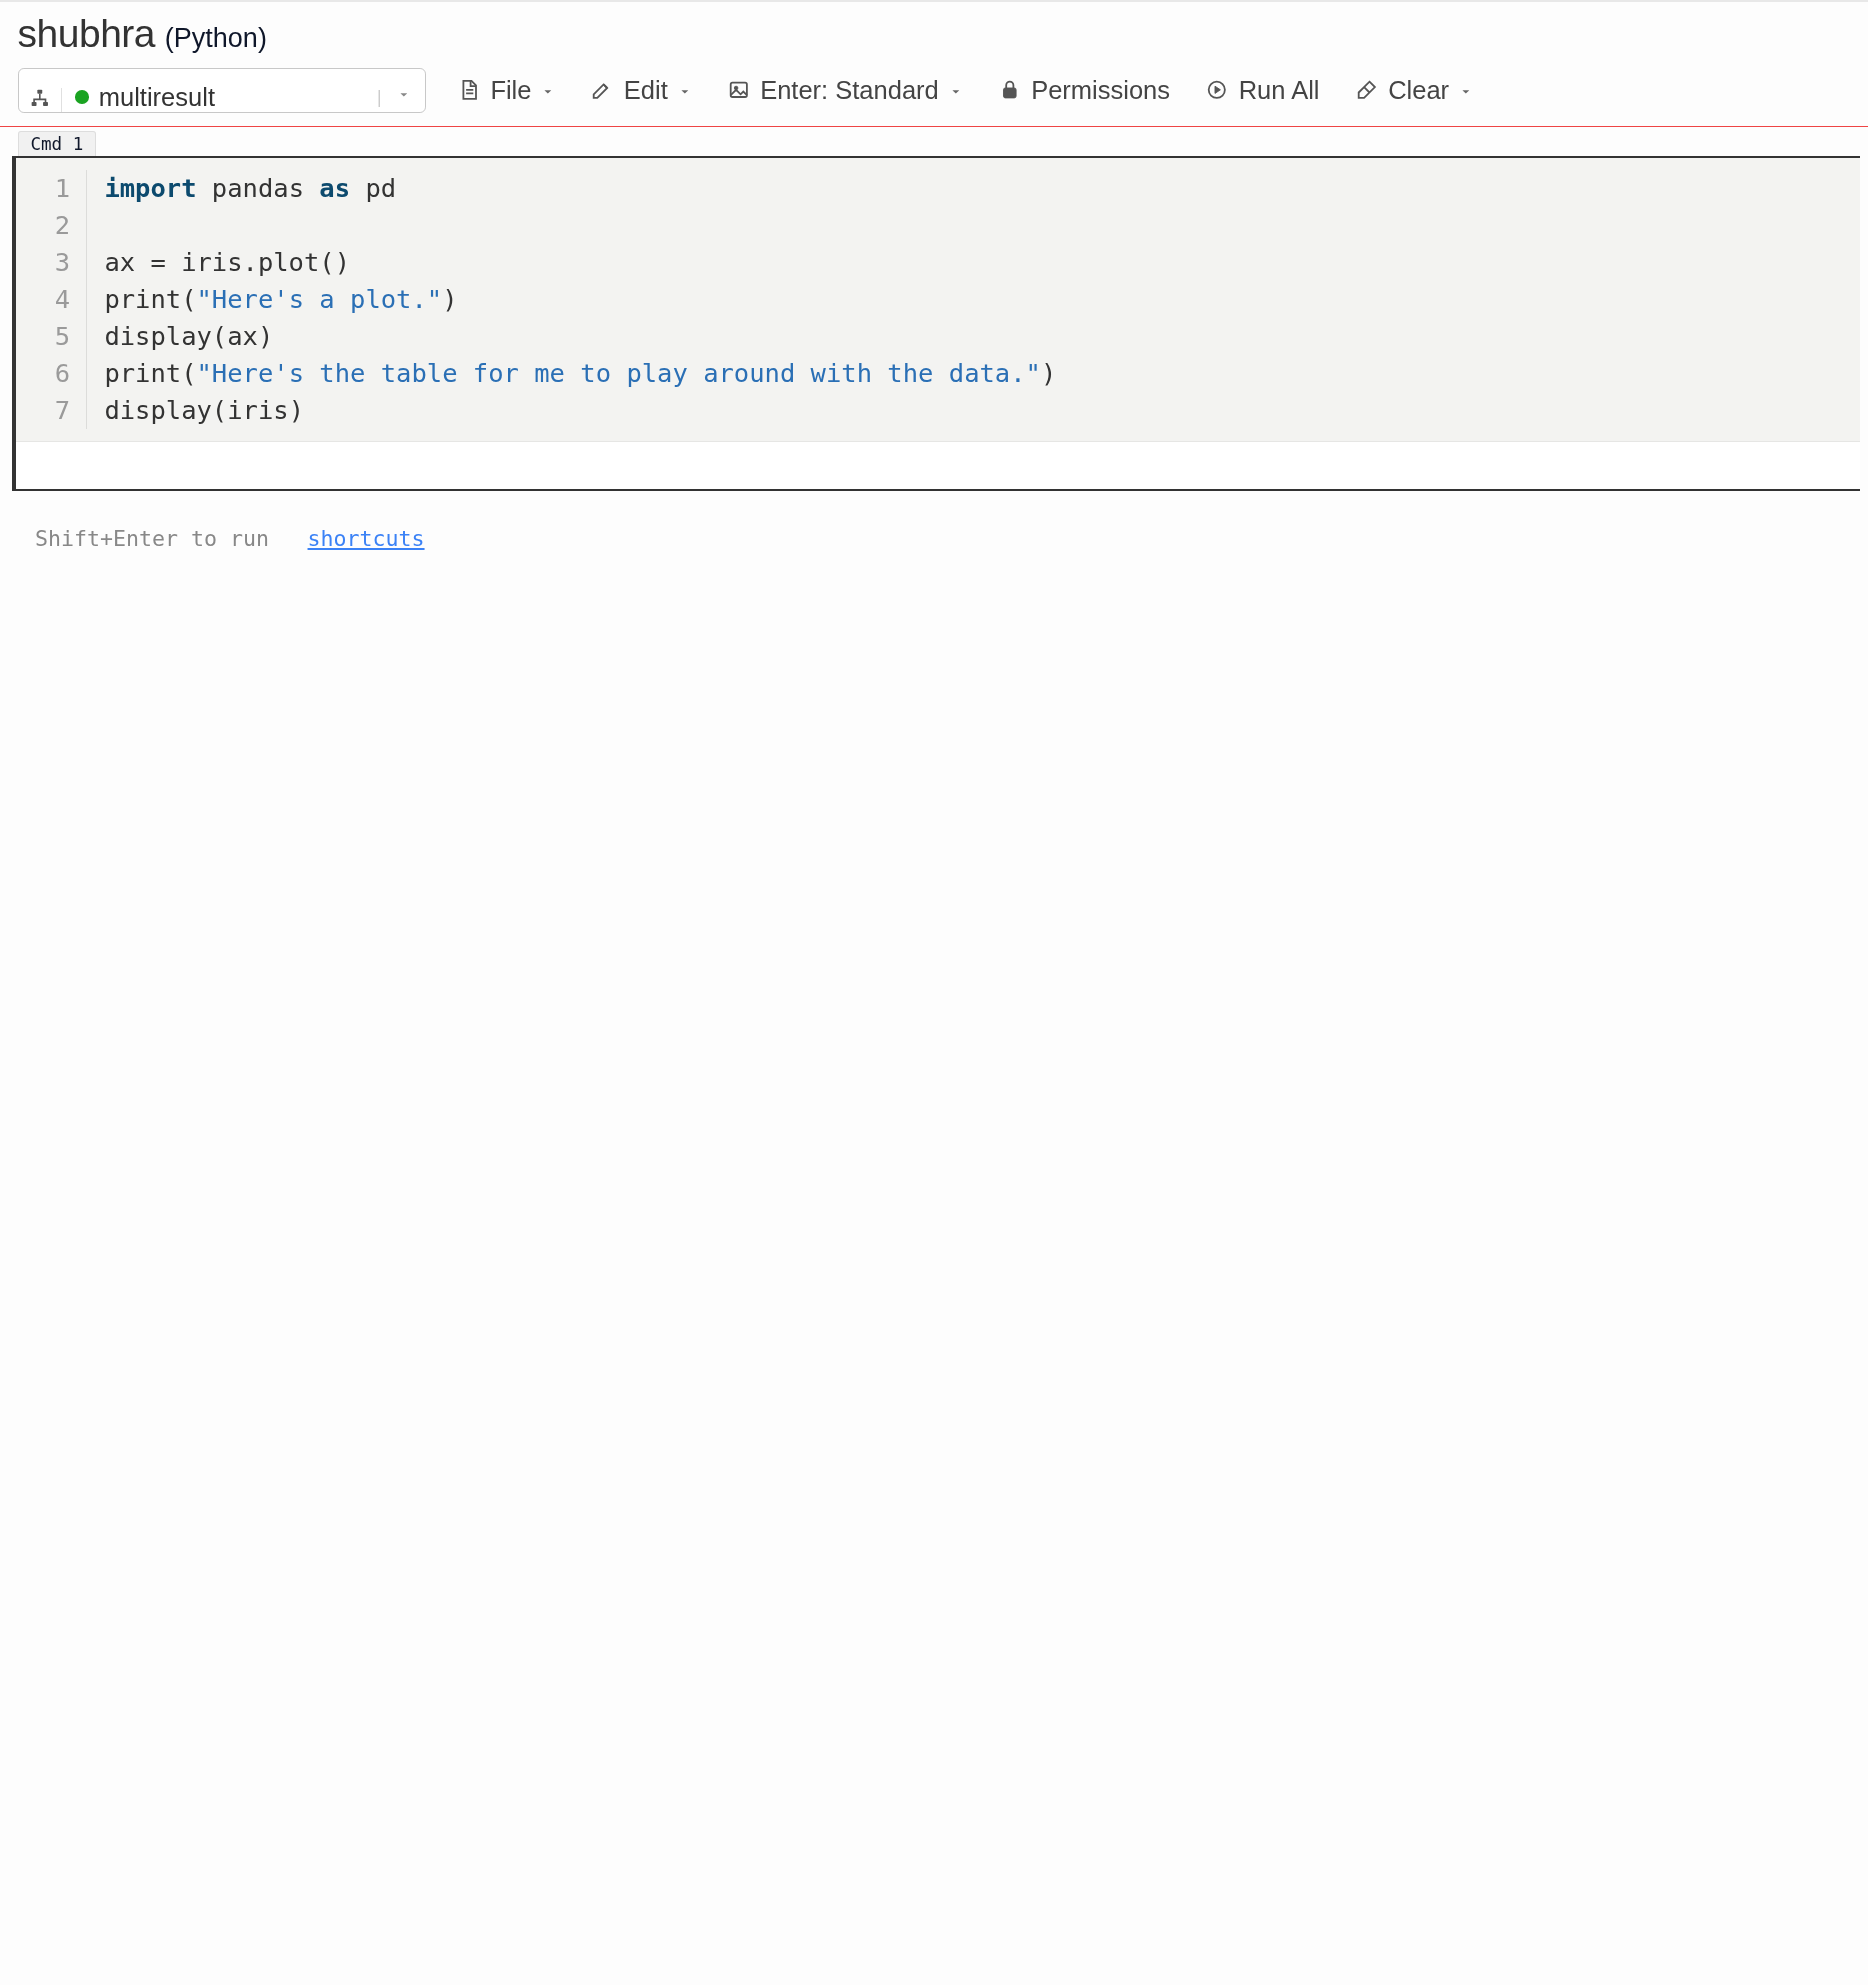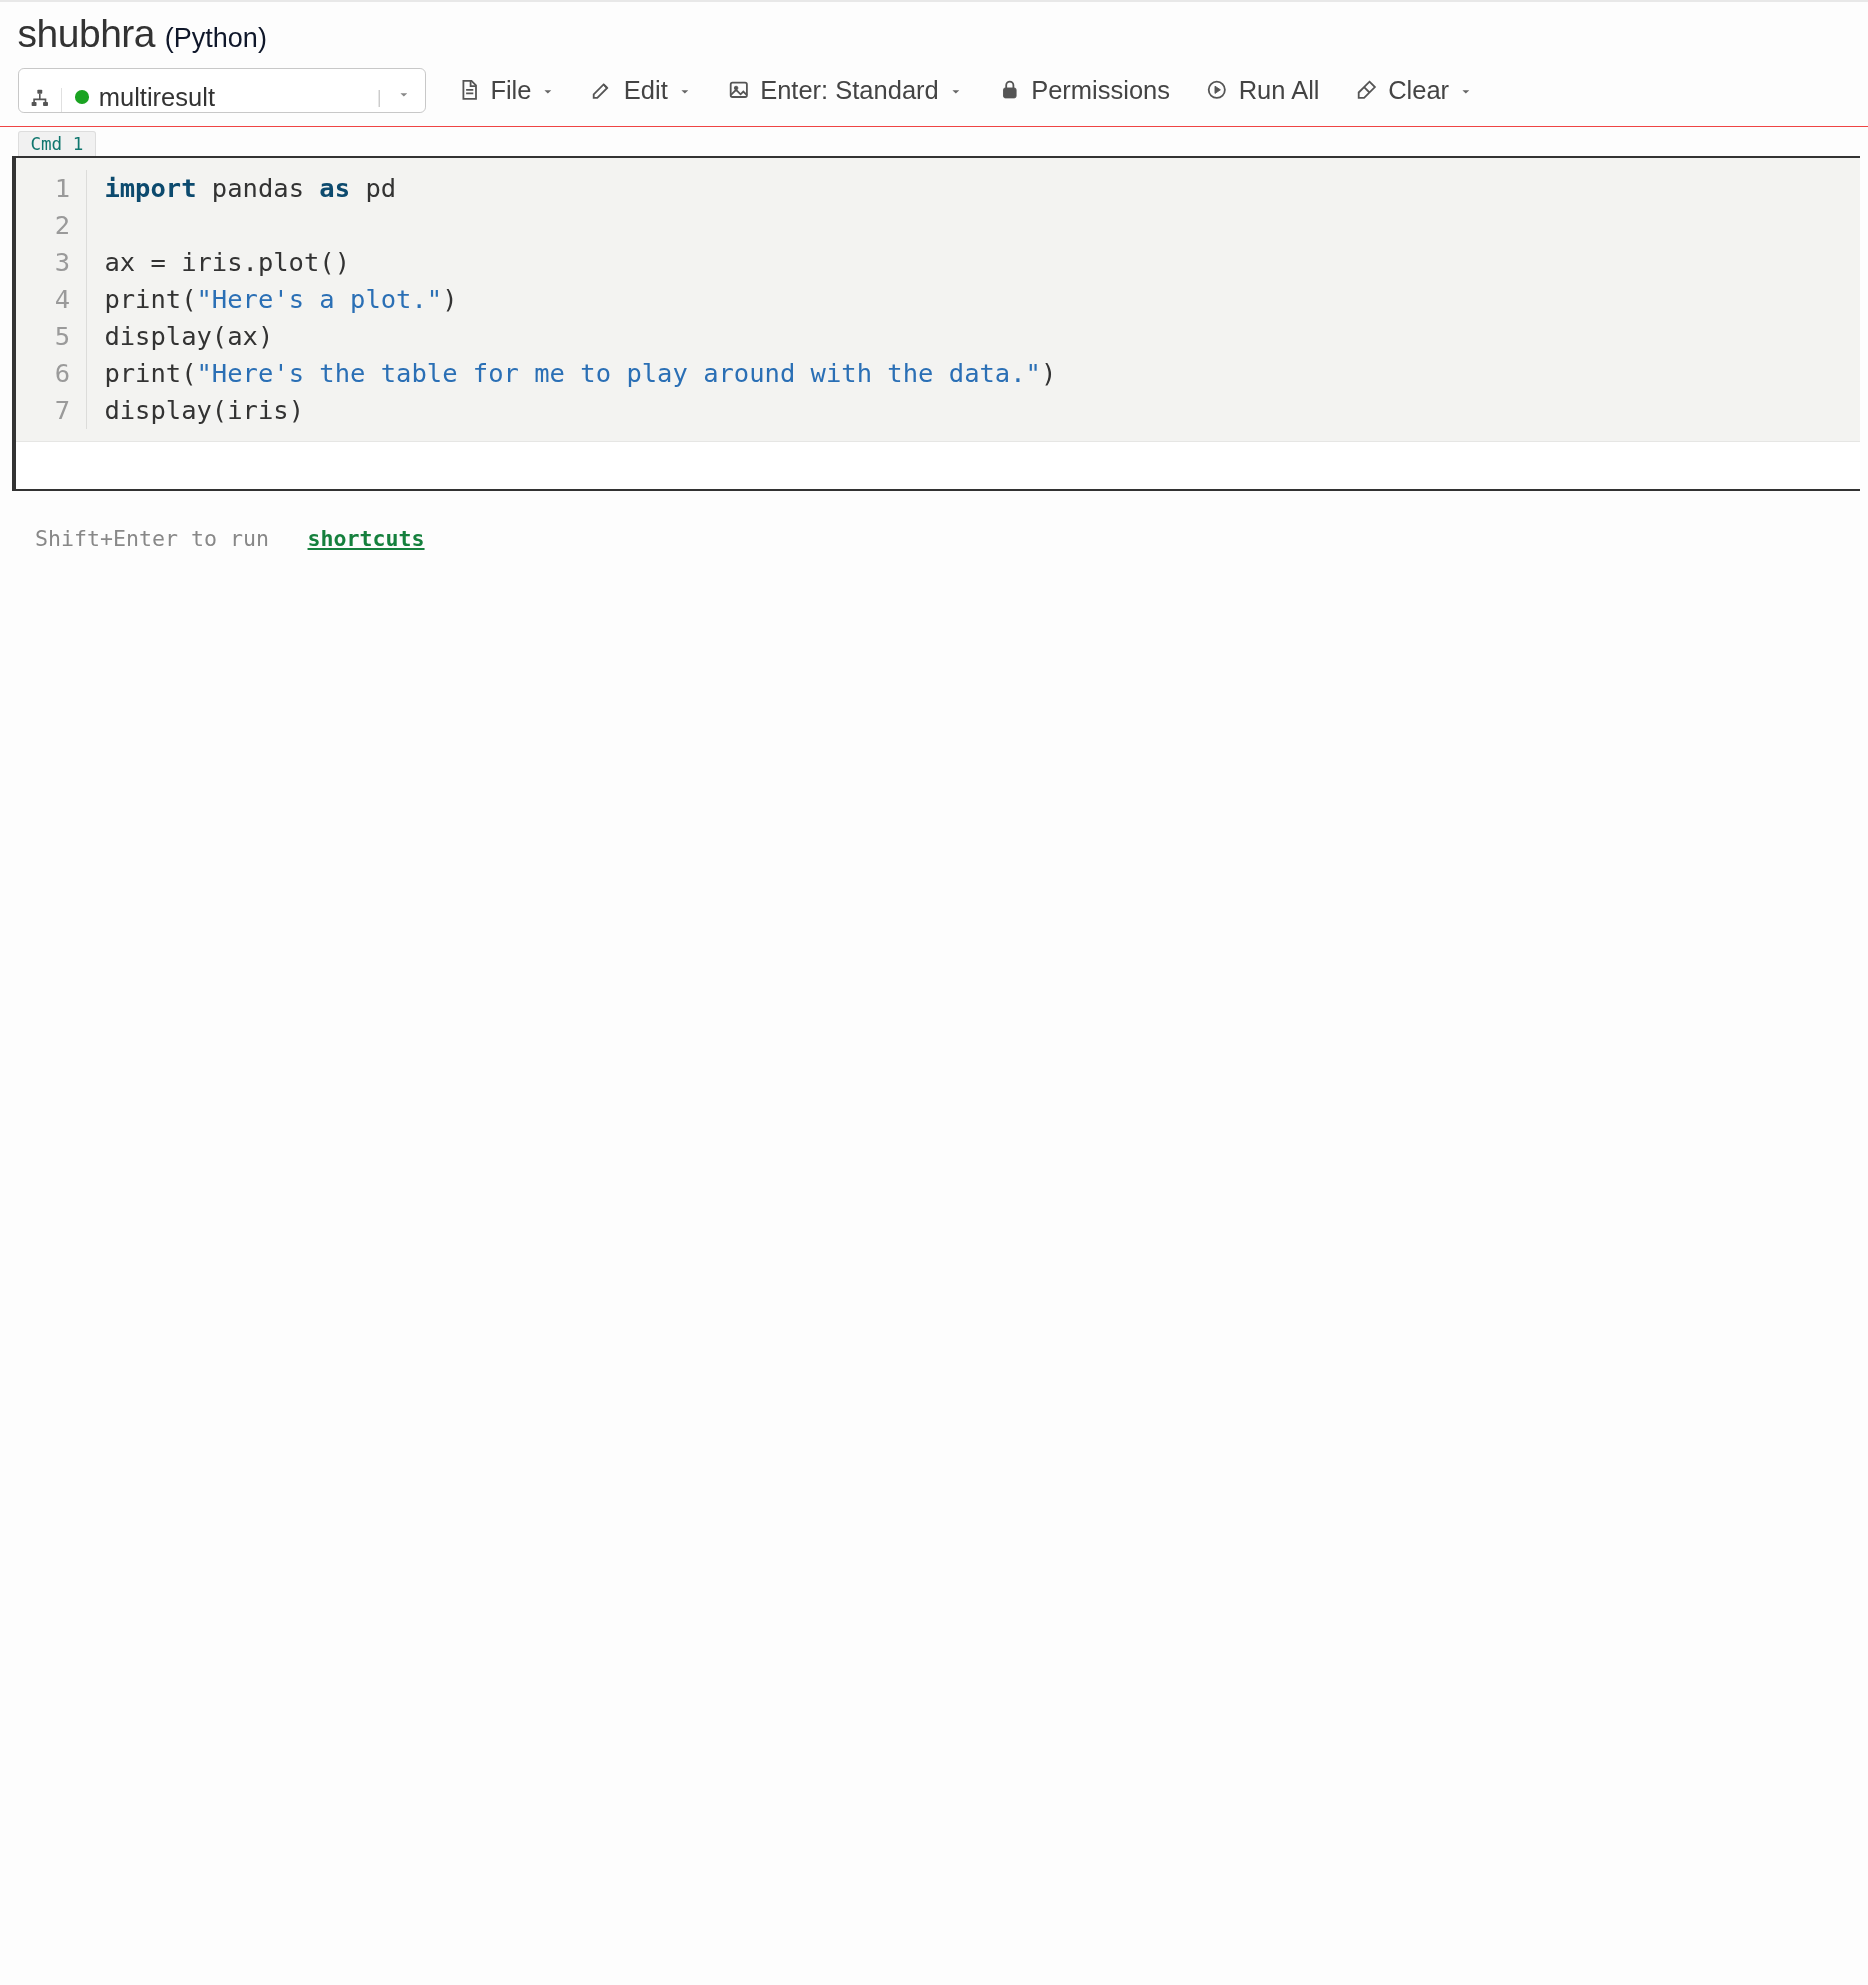--- a/index.html
+++ b/index.html
@@ -90,21 +90,21 @@
   }
   .menu-btn .icon { width: 23.5px; height: 23.5px; display: inline-flex; align-items: center; justify-content: center; }
   .menu-btn .icon svg { width: 21.6px; height: 21.6px; fill: #555; stroke: #555; }
   .menu-btn .dd svg { width: 13.7px; height: 13.7px; fill: #666; }
 
   .cmd-tab {
     margin: 3.9px 0 0 17.6px;
     display: inline-block;
     font-family: "Menlo", "Consolas", monospace;
     font-size: 17.6px;
-    color: #0f766e;
+    color: #0f172a;
     background: #f1f1f1;
     border: 1px solid #ddd;
     border-bottom: none;
     padding: 2px 11.8px 2px 11.8px;
     border-radius: 2.9px 2.9px 0 0;
   }
 
   .cell-frame {
     margin: 0 7.8px 0 11.8px;
     border-left: 4.9px solid #333;
@@ -143,24 +143,23 @@
   .pn { color: #333; }
 
   .footer-hint {
     margin: 35px 0 0 35px;
     font-family: "Menlo", "Consolas", monospace;
     font-size: 21.6px;
     color: #888;
   }
   .footer-hint .link {
     text-decoration: underline;
-    color: #15803d;
+    color: #3b82f6;
     margin-left: 25.5px;
     cursor: pointer;
-    font-weight: bold;
   }
 </style>
 </head>
 <body>
 
 
 
 <div class="topbar">
   <div class="title-row">
     <span class="nb-title">shubhra</span>

